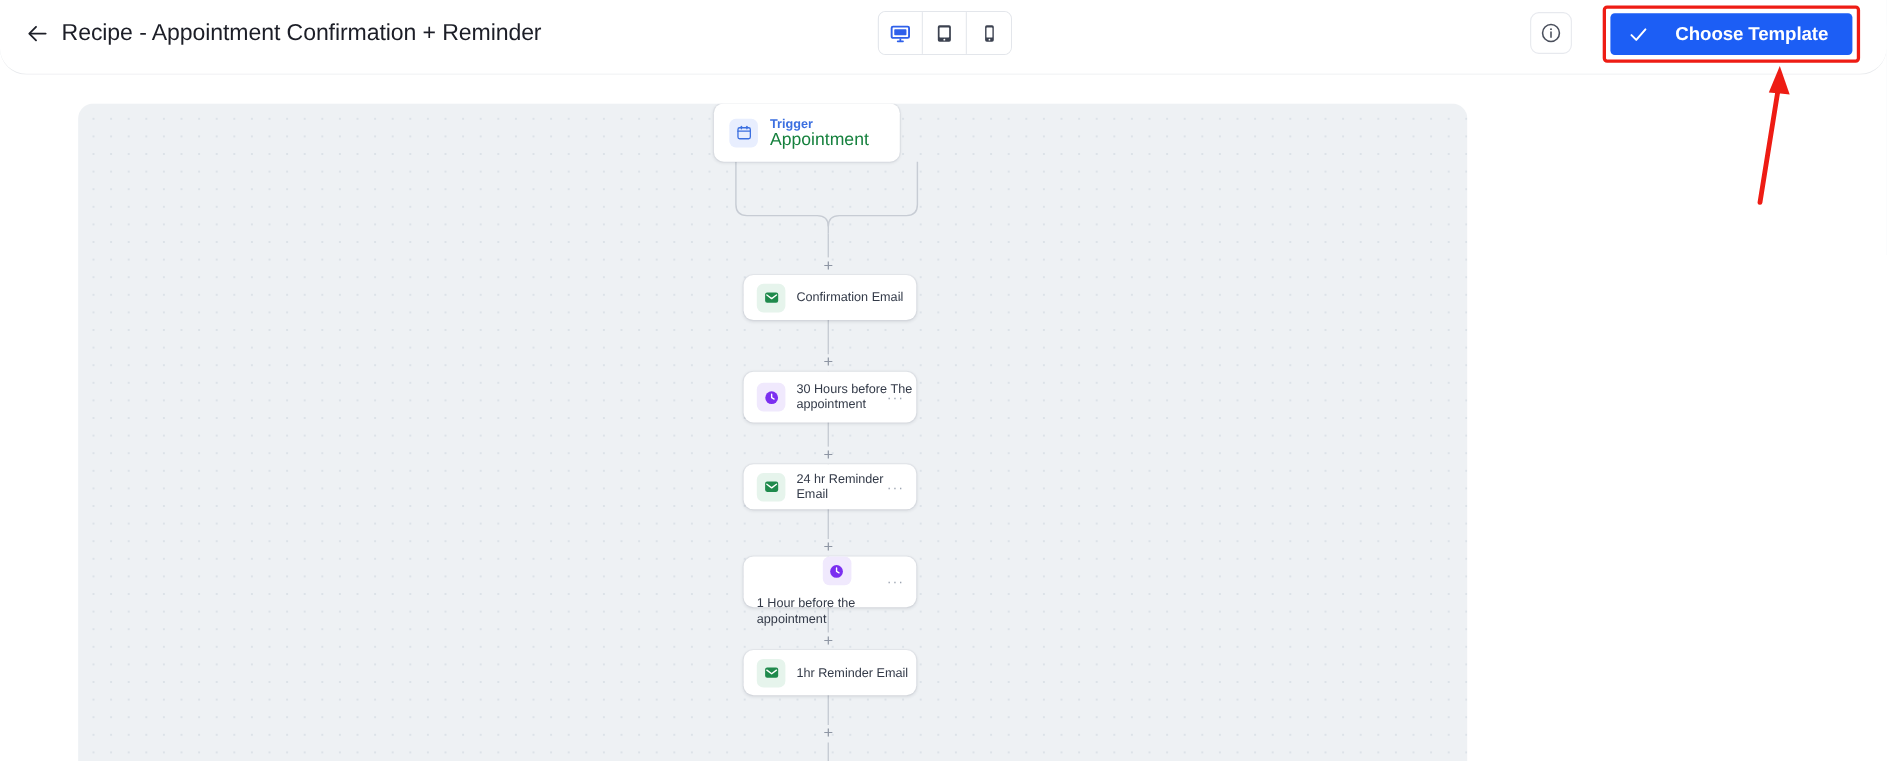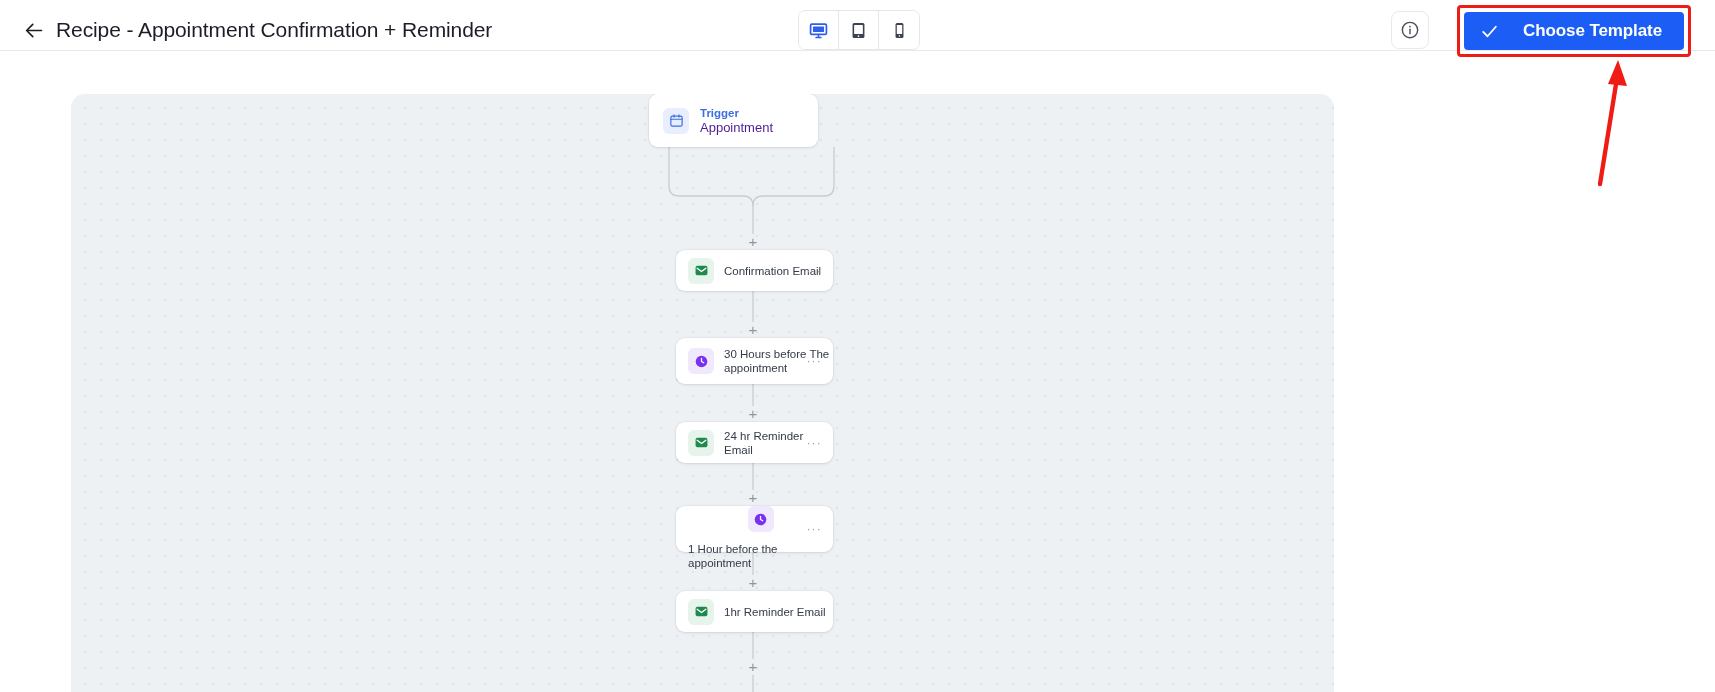--- a/index.html
+++ b/index.html
@@ -6,23 +6,24 @@
   html, body {
     width: 1715px; height: 692px;
     background: #ffffff;
     font-family: "Liberation Sans", sans-serif;
     overflow: hidden;
   }
 
   
   .header {
     position: absolute; top: 0; left: 0;
-    width: 1715px; height: 51px;
+    width: 1715px; height: 68px;
     background: #ffffff;
     border-bottom: 1px solid #e8eaed;
+    border-radius: 24px;
   }
   .back-btn {
     position: absolute; left: 18px; top: 14px;
     width: 32px; height: 32px;
     display: flex; align-items: center; justify-content: center;
     cursor: pointer;
   }
   .page-title {
     position: absolute; left: 56px; top: 14px;
     height: 32px; line-height: 32px;
@@ -111,21 +112,21 @@
     border-radius: 6px;
     display: flex; align-items: center; justify-content: center;
     flex: 0 0 auto;
   }
   .tile-blue  { background: #e8eefe; }
   .tile-green { background: #e6f4ec; }
   .tile-purp  { background: #f0e9fd; }
 
   .trigger-text { display: flex; flex-direction: column; gap: 1px; }
   .trigger-kicker { font-size: 11.5px; color: #3b6fe0; font-weight: bold; line-height: 13px; }
-  .trigger-sub { font-size: 13px; color: #4c1d95; line-height: 14px; }
+  .trigger-sub { font-size: 16px; color: #15803d; line-height: 14px; }
 
   .add-trigger {
     position: absolute;
     left: 763px; top: 0px;
     width: 154px; height: 53px;
     border: 1.5px dashed #9bb6f2;
     border-radius: 9px;
     background: #f4f7ff;
     display: flex; align-items: center;
     padding-left: 13px; gap: 11px;

